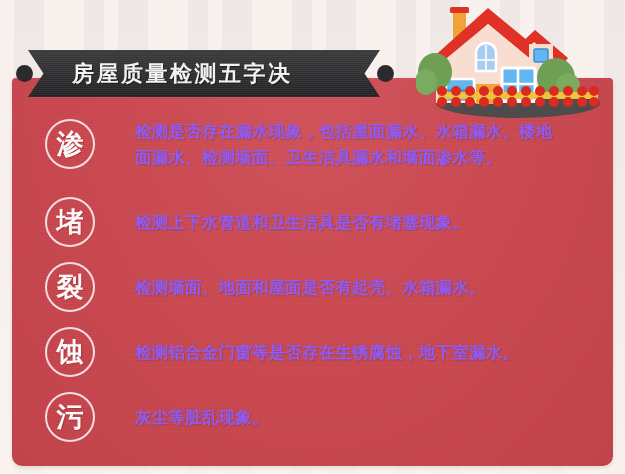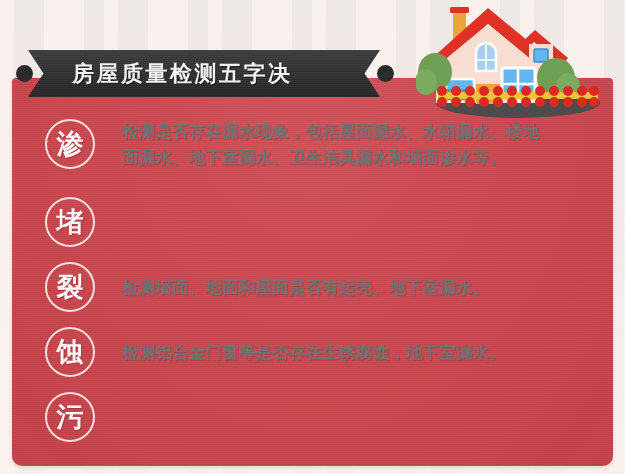--- a/index.html
+++ b/index.html
@@ -178,23 +178,23 @@
     justify-content: center;
     color: #fdfbfa;
     font-size: 27px;
     font-weight: bold;
     line-height: 1;
     text-shadow: 1px 1px 1px rgba(120,30,35,.35);
     box-sizing: border-box;
   }
   .row-text {
     flex: 1 1 auto;
-    margin-left: 27px;
+    margin-left: 40px;
     margin-right: 26px;
-    color: #737373;
+    color: #8b5cf6;
     font-size: 16.5px;
     font-weight: bold;
     line-height: 26px;
     letter-spacing: .2px;
     text-shadow: 1px 1px 1px rgba(130,35,40,.30);
   }
   .row-text .ln { display: block; }
 </style>
 </head>
 <body>
@@ -289,42 +289,46 @@
     <div class="ribbon-dot right"></div>
     <div class="ribbon-title">房屋质量检测五字决</div>
   </div>
 
   <div class="rows">
 
     <div class="row" style="top:8px;">
       <div class="badge">渗</div>
       <div class="row-text">
         <span class="ln">检测是否存在漏水现象，包括屋面漏水、水箱漏水、楼地</span>
-        <span class="ln">面漏水、地下室漏水、卫生洁具漏水和墙面渗水等。</span>
+        <span class="ln">面漏水、检测墙面、卫生洁具漏水和墙面渗水等。</span>
       </div>
     </div>
 
     <div class="row" style="top:87px;">
       <div class="badge">堵</div>
+      <div class="row-text">
+        <span class="ln">检测上下水管道和卫生洁具是否有堵塞现象。</span>
+      </div>
     </div>
 
     <div class="row" style="top:152px;">
       <div class="badge">裂</div>
       <div class="row-text">
-        <span class="ln">检测墙面、地面和屋面是否有起壳、地下室漏水。</span>
+        <span class="ln">检测墙面、地面和屋面是否有起壳、水箱漏水。</span>
       </div>
     </div>
 
     <div class="row" style="top:217px;">
       <div class="badge">蚀</div>
       <div class="row-text">
         <span class="ln">检测铝合金门窗等是否存在生锈腐蚀，地下室漏水。</span>
       </div>
     </div>
 
     <div class="row" style="top:282px;">
       <div class="badge">污</div>
       <div class="row-text">
+        <span class="ln">灰尘等脏乱现象。</span>
       </div>
     </div>
 
   </div>
 </div>
 
 </body></html>

